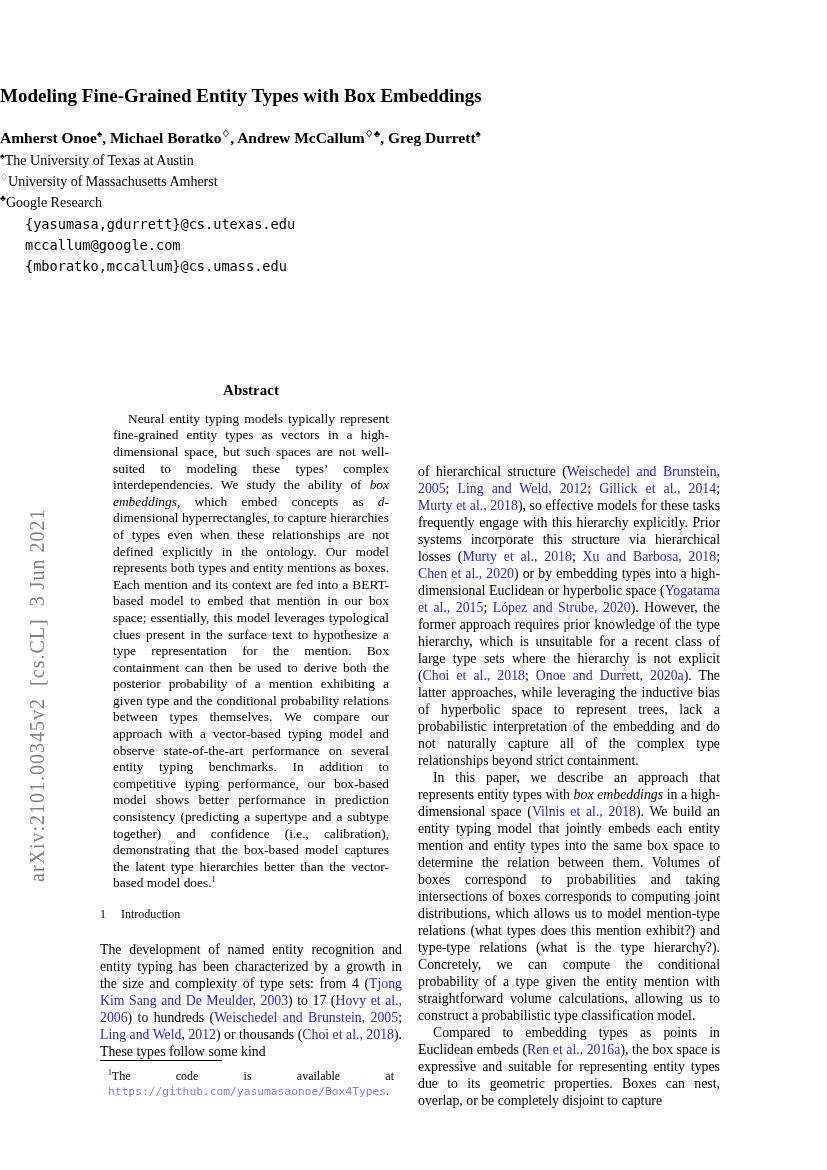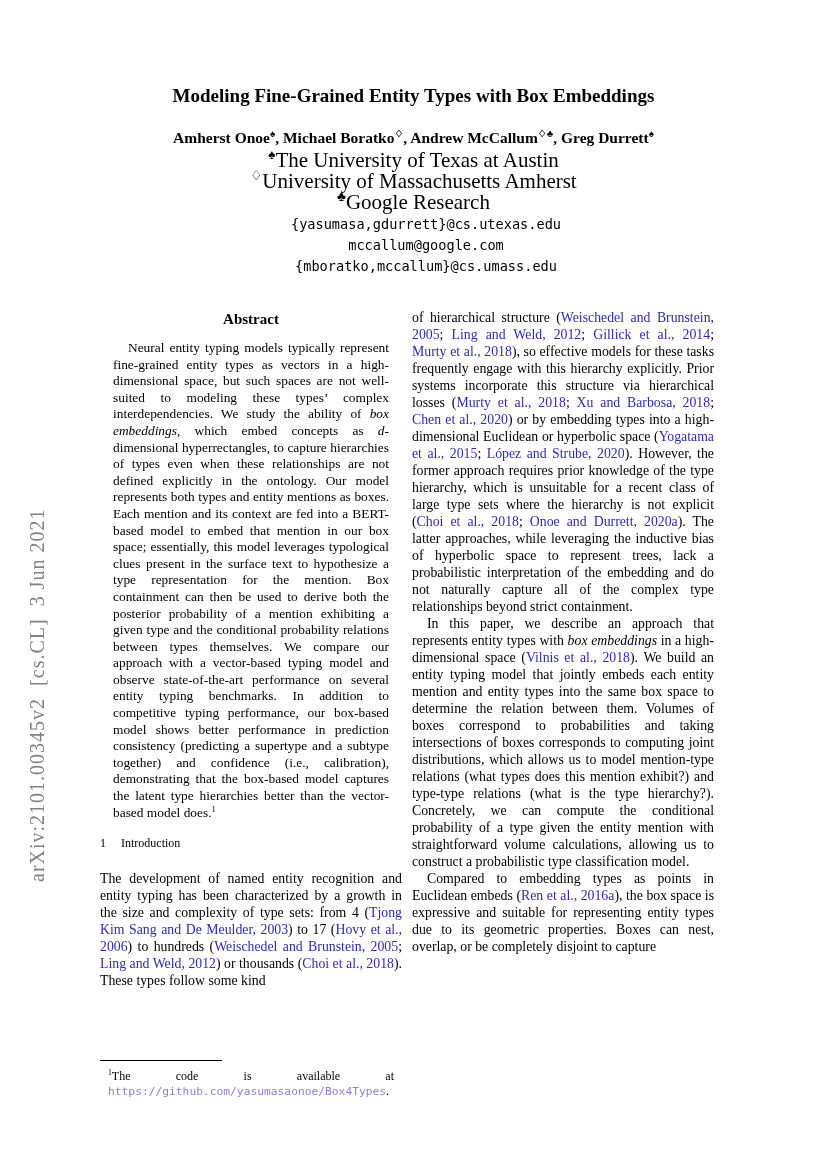--- a/index.html
+++ b/index.html
@@ -19,52 +19,53 @@
     left: 26px;
     top: 882px;
     transform: rotate(-90deg);
     transform-origin: 0 0;
     font-size: 20px;
     letter-spacing: 1px;
     color: var(--watermark, #808080);
     white-space: pre;
     font-family: "Liberation Serif", serif;
   }
-  header { padding-top: 84px; text-align: center; }
+  header { padding-top: 84px; text-align: left; }
   h1.title {
     font-size: 19px;
     line-height: 24px;
     font-weight: bold;
     margin: 0 0 20px 0;
   }
   .authors {
     font-size: 15.5px;
     line-height: 20px;
     font-weight: bold;
     margin-bottom: 2px;
   }
-  .affil { font-size: 21px; line-height: 21px; }
+  .affil { font-size: 14px; line-height: 21px; }
   .emails { margin-top: 1px; padding-left: 25px; }
   .email-line {
     font-family: "DejaVu Sans Mono", monospace;
     font-size: 13.6px;
     line-height: 21px;
   }
   .sup {
     vertical-align: super;
     font-size: 64%;
     line-height: 0;
   }
   .columns {
     display: flex;
-    gap: 10px;
+    gap: 16px;
     padding: 0 100px;
     margin-top: 32px;
     height: 800px;
     overflow: hidden;
+    align-items: flex-end;
   }
   .col { width: 302px; display: flex; flex-direction: column; }
   .abstract { padding: 0 13px; }
   .abstract-heading {
     text-align: center;
     font-weight: bold;
     font-size: 15px;
     margin: 2px 0 12px 0;
   }
   .abs-text {

